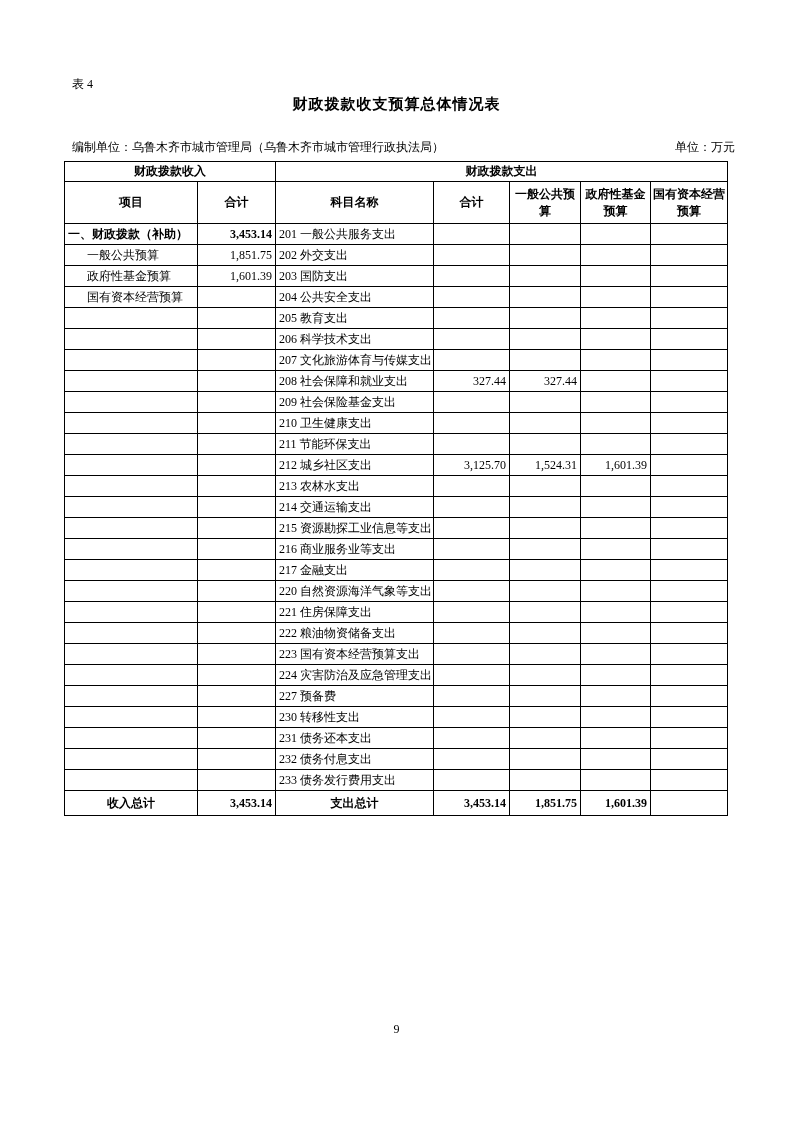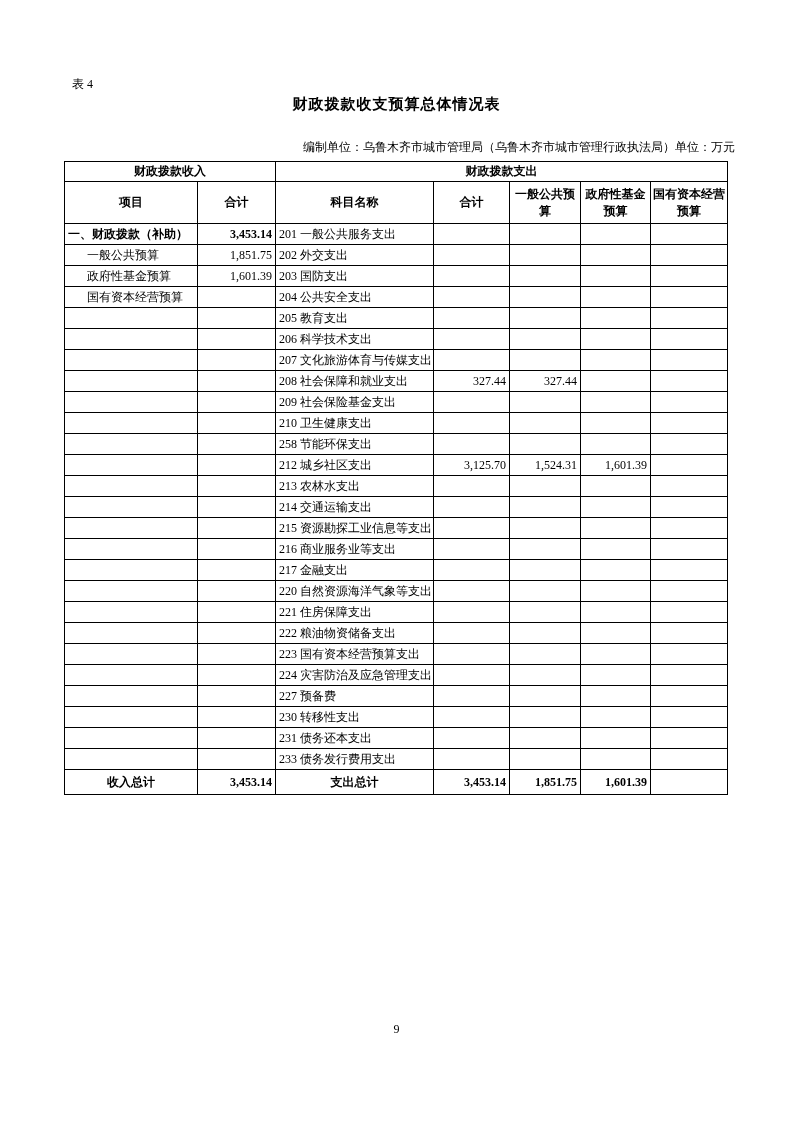--- a/index.html
+++ b/index.html
@@ -23,21 +23,21 @@
     margin: 0;
     text-align: center;
     font-size: 15px;
     font-weight: bold;
     letter-spacing: 1px;
   }
   .meta-row {
     position: absolute; left: 72px; top: 139px;
     width: 663px;
     display: flex;
-    justify-content: flex-end;
+    justify-content: space-between;
     font-size: 12px;
     line-height: 16px;
   }
 
   table.budget {
     position: absolute; left: 64px; top: 161px;
     width: 663px;
     border-collapse: collapse;
     table-layout: fixed;
     border: 1.5px solid #000;
@@ -196,21 +196,21 @@
           <td class="c-num"></td>
           <td class="c-subject">210 卫生健康支出</td>
           <td class="c-num"></td>
           <td class="c-num"></td>
           <td class="c-num"></td>
           <td class="c-num"></td>
         </tr>
         <tr>
           <td class="c-item"></td>
           <td class="c-num"></td>
-          <td class="c-subject">258 节能环保支出</td>
+          <td class="c-subject">211 节能环保支出</td>
           <td class="c-num"></td>
           <td class="c-num"></td>
           <td class="c-num"></td>
           <td class="c-num"></td>
         </tr>
         <tr>
           <td class="c-item"></td>
           <td class="c-num"></td>
           <td class="c-subject">212 城乡社区支出</td>
           <td class="c-num">3,125.70</td>
@@ -323,20 +323,29 @@
           <td class="c-subject">230 转移性支出</td>
           <td class="c-num"></td>
           <td class="c-num"></td>
           <td class="c-num"></td>
           <td class="c-num"></td>
         </tr>
         <tr>
           <td class="c-item"></td>
           <td class="c-num"></td>
           <td class="c-subject">231 债务还本支出</td>
+          <td class="c-num"></td>
+          <td class="c-num"></td>
+          <td class="c-num"></td>
+          <td class="c-num"></td>
+        </tr>
+        <tr>
+          <td class="c-item"></td>
+          <td class="c-num"></td>
+          <td class="c-subject">232 债务付息支出</td>
           <td class="c-num"></td>
           <td class="c-num"></td>
           <td class="c-num"></td>
           <td class="c-num"></td>
         </tr>
         <tr>
           <td class="c-item"></td>
           <td class="c-num"></td>
           <td class="c-subject">233 债务发行费用支出</td>
           <td class="c-num"></td>

